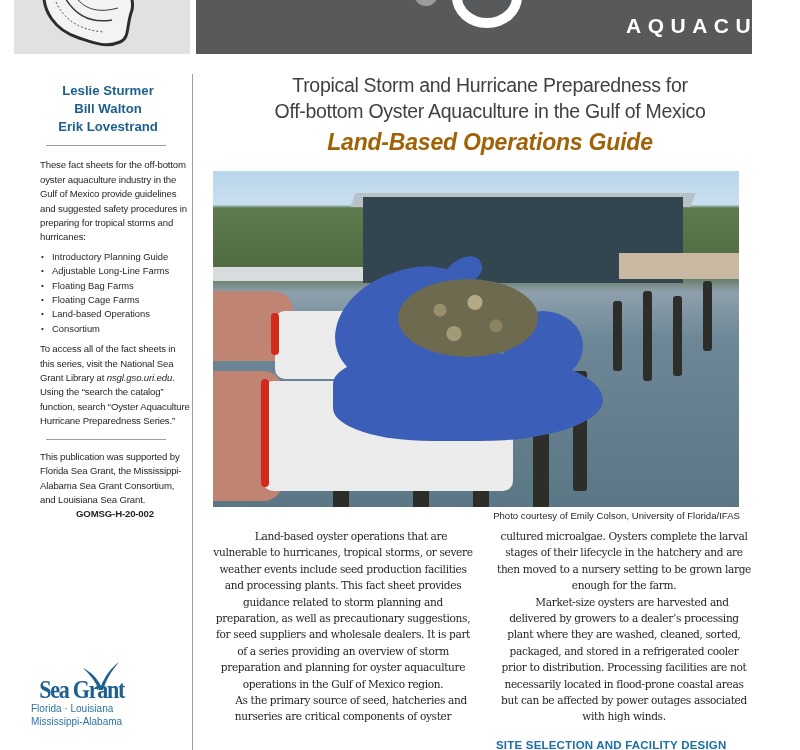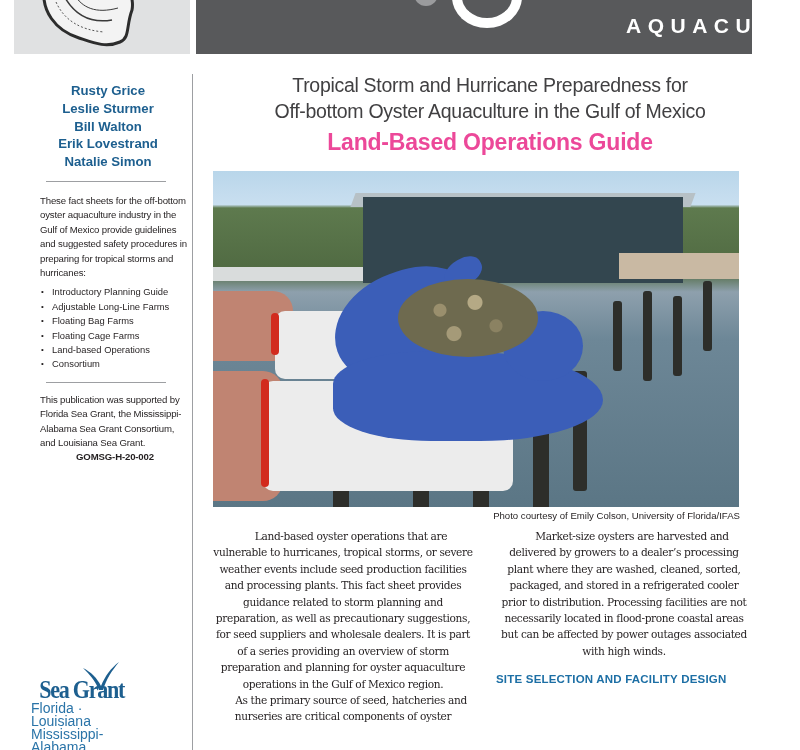--- a/index.html
+++ b/index.html
@@ -63,35 +63,35 @@
   .seagrant {
     position: absolute; left: 31px; top: 662px; width: 110px; text-align: left;
   }
   .sg-word {
     font-family: "Liberation Serif", serif; font-weight: bold;
     font-size: 26px; color: #1d5f8f; letter-spacing: -1.5px;
     transform: scaleX(0.85); transform-origin: center; line-height: 24px;
     margin-top: 16px;
   }
   .sg-sub {
-    font-family: "Liberation Sans", sans-serif; font-size: 14px;
+    font-family: "Liberation Sans", sans-serif; font-size: 10px;
     color: #2a74a8; line-height: 13px;
   }
   .sg-bird { position: absolute; left: 50px; top: 0; }
   
   .title-block {
     position: absolute; left: 200px; top: 72px; width: 580px; text-align: center;
   }
   .title-line {
     font-family: "Liberation Sans", sans-serif; font-size: 19.5px;
     color: #414042; line-height: 26px; letter-spacing: -0.3px;
   }
   .title-main {
     font-family: "Liberation Sans", sans-serif; font-weight: bold;
-    font-size: 23px; color: #ec4899; line-height: 36px; letter-spacing: -0.2px;
+    font-size: 23px; color: #a16207; line-height: 36px; letter-spacing: -0.2px; font-style: italic;
   }
   
   .photo {
     position: absolute; left: 213px; top: 171px; width: 526px; height: 336px;
     overflow: hidden;
     background: linear-gradient(#b9d6ea 0%, #c9dff0 10%, #5e7a4e 11%, #506a42 30%, #8ea0ad 36%, #6d8797 50%, #5b7685 100%);
   }
   .photo .building {
     position: absolute; left: 150px; top: 26px; width: 320px; height: 86px;
     background: #33464f;
@@ -163,36 +163,35 @@
 <div class="banner-right">
   <div class="banner-blob"></div>
   <div class="banner-title-glyph"></div>
 
   <div class="banner-subtitle">AQUACULTURE</div>
 </div>
 
 <div class="sidebar-rule"></div>
 <aside class="sidebar">
   <div class="authors">
-    <div>Rusty Grice</div>
     <div>Leslie Sturmer</div>
     <div>Bill Walton</div>
     <div>Erik Lovestrand</div>
-    <div>Natalie Simon</div>
   </div>
   <div class="hr" style="margin-top:10px; margin-bottom:12px;"></div>
   <p>These fact sheets for the off-bottom oyster aquaculture industry in the Gulf of Mexico provide guidelines and suggested safety procedures in preparing for tropical storms and hurricanes:</p>
   <ul>
     <li>Introductory Planning Guide</li>
     <li>Adjustable Long-Line Farms</li>
     <li>Floating Bag Farms</li>
     <li>Floating Cage Farms</li>
     <li>Land-based Operations</li>
     <li>Consortium</li>
   </ul>
+  <p><span>To access all of the fact sheets in this series, visit the National Sea Grant Library at </span><i>nsgl.gso.uri.edu</i><span>. Using the “search the catalog” function, search “Oyster Aquaculture Hurricane Preparedness Series.”</span></p>
   <div class="hr" style="margin-top:10px; margin-bottom:10px;"></div>
   <p>This publication was supported by Florida Sea Grant, the Mississippi-Alabama Sea Grant Consortium, and Louisiana Sea Grant.</p>
   <p class="code">GOMSG-H-20-002</p>
 </aside>
 
 <div class="seagrant">
   <svg class="sg-bird" width="40" height="28" viewBox="0 0 40 28">
     <path d="M2 6 C 10 10, 16 16, 20 24 C 24 14, 30 6, 38 0 C 30 10, 26 16, 22 28 L 18 28 C 14 18, 8 12, 2 6 Z" fill="#1d5f8f"></path>
   </svg>
   <div class="sg-word">Sea Grant</div>
@@ -232,15 +231,16 @@
   <div class="glove" style="left:290px; top:140px; width:80px; height:70px; border-radius:50%;"></div>
   <div class="oysters"></div>
 </figure>
 <div class="caption">Photo courtesy of Emily Colson, University of Florida/IFAS</div>
 
 <section class="col col-left">
   <p>Land-based oyster operations that are vulnerable to hurricanes, tropical storms, or severe weather events include seed production facilities and processing plants. This fact sheet provides guidance related to storm planning and preparation, as well as precautionary suggestions, for seed suppliers and wholesale dealers. It is part of a series providing an overview of storm preparation and planning for oyster aquaculture operations in the Gulf of Mexico region.</p>
   <p>As the primary source of seed, hatcheries and nurseries are critical components of oyster</p>
 </section>
 <section class="col col-right">
+  <p class="noindent">cultured microalgae. Oysters complete the larval stages of their lifecycle in the hatchery and are then moved to a nursery setting to be grown large enough for the farm.</p>
   <p>Market-size oysters are harvested and delivered by growers to a dealer’s processing plant where they are washed, cleaned, sorted, packaged, and stored in a refrigerated cooler prior to distribution. Processing facilities are not necessarily located in flood-prone coastal areas but can be affected by power outages associated with high winds.</p>
   <div class="section-head">SITE SELECTION AND FACILITY DESIGN</div>
 </section>
 
 </body></html>

